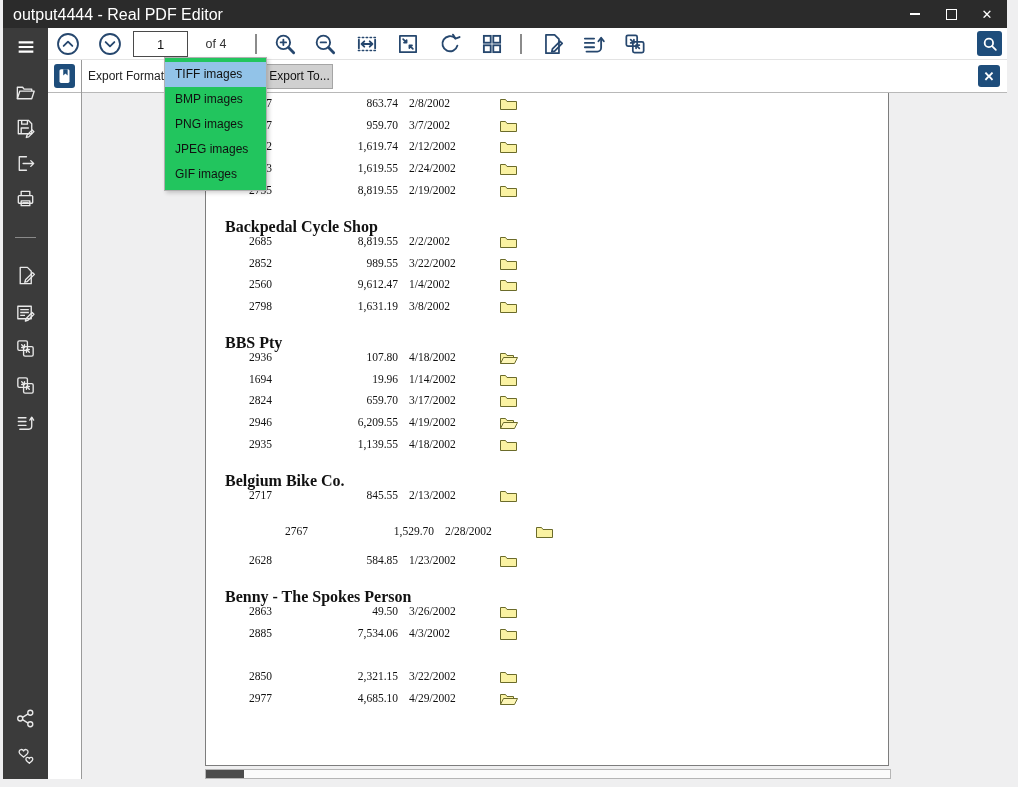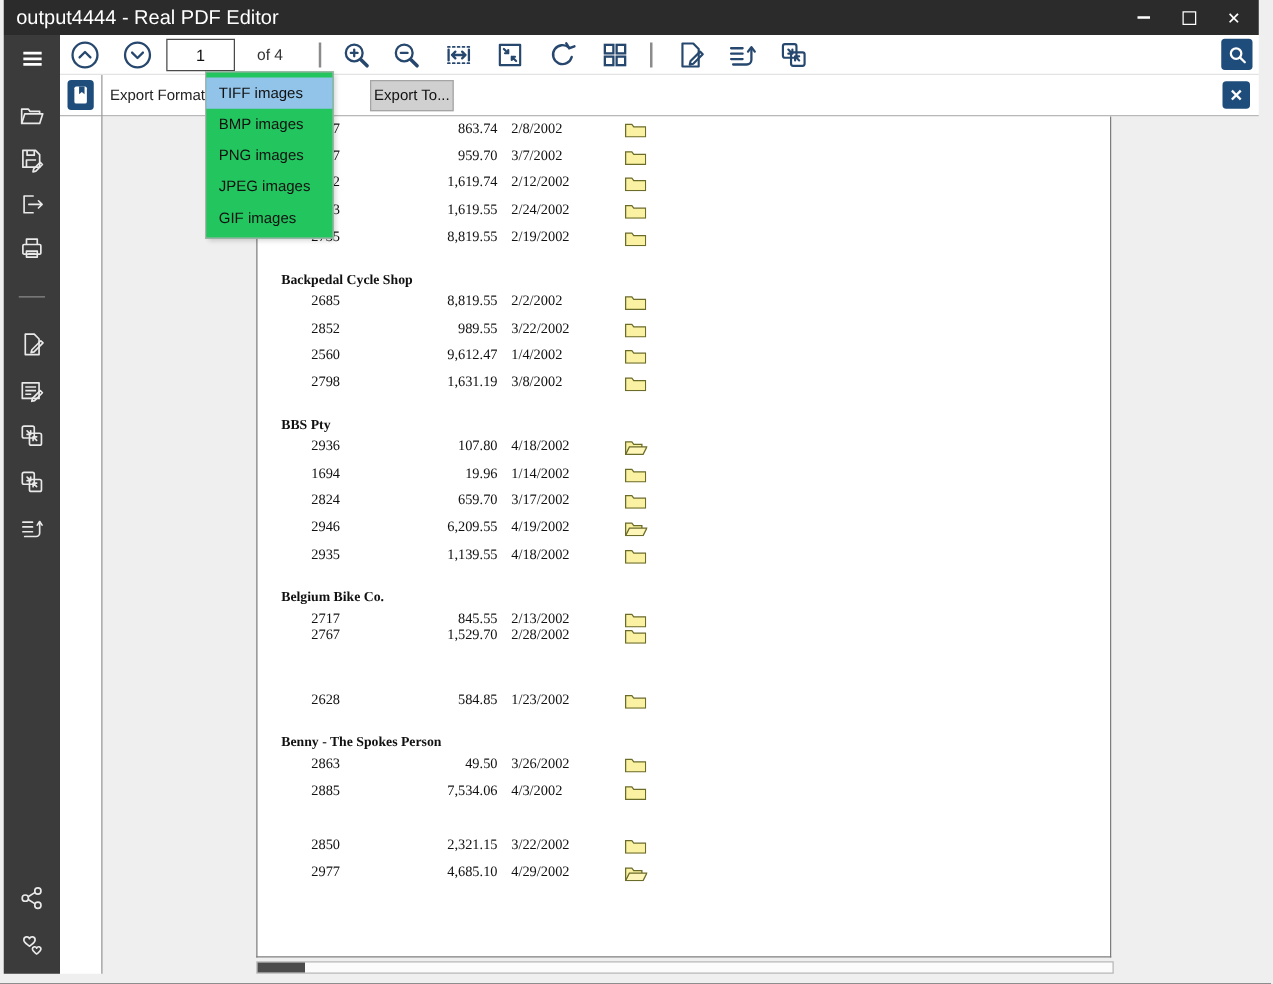--- a/index.html
+++ b/index.html
@@ -31,38 +31,38 @@
       font-size:12.5px;color:#333;}
   .search-btn{position:absolute;left:929px;top:3px;width:25px;height:25px;background:#1e4d7b;border-radius:3px;
       display:flex;align-items:center;justify-content:center;}
 
   
   .exportbar{position:absolute;left:48px;top:60px;width:959px;height:33px;background:#fff;
       border-bottom:1px solid #b8b8b8;box-sizing:border-box;z-index:30;}
   .bookmark-btn{position:absolute;left:6px;top:4px;width:21px;height:24px;background:#1e4d7b;border-radius:3px;
       display:flex;align-items:center;justify-content:center;}
   .export-label{position:absolute;left:40px;top:0;height:32px;line-height:33px;font-size:12px;color:#222;}
-  .export-to-btn{position:absolute;left:248px;top:4px;width:67px;height:25px;background:#d0d0d0;
+  .export-to-btn{position:absolute;left:218px;top:4px;width:67px;height:25px;background:#d0d0d0;
       border:1px solid #a5a5a5;box-sizing:border-box;text-align:center;line-height:23px;font-size:12px;color:#111;}
   .close-btn{position:absolute;left:930px;top:5px;width:22px;height:22px;background:#1e4d7b;border-radius:3px;
       display:flex;align-items:center;justify-content:center;color:#fff;font-size:13px;font-weight:bold;}
 
   
   .dropdown{position:absolute;left:164px;top:57px;width:101px;background:#22c55e;border:1px solid #b0b0b0;
       box-shadow:2px 2px 4px rgba(0,0,0,.18);z-index:50;padding:4px 0 3px 0;box-sizing:content-box;}
   .dd-item{height:25px;line-height:25px;padding-left:10px;font-size:12px;color:#111;white-space:nowrap;}
   .dd-item.selected{background:#92c3e8;}
 
   
   .gutter{position:absolute;left:48px;top:93px;width:33px;height:686px;background:#fff;z-index:10;}
   .panel-divider{position:absolute;left:81px;top:60px;width:1px;height:719px;background:#9a9a9a;z-index:35;}
   .viewer{position:absolute;left:82px;top:93px;width:925px;height:686px;background:#efeff0;z-index:5;}
   .page{position:absolute;left:205px;top:93px;width:684px;height:673px;background:#fff;z-index:8;
       border-left:1px solid #7d7d7d;border-right:1px solid #7d7d7d;border-bottom:1px solid #7d7d7d;box-sizing:border-box;}
-  .cust{position:absolute;left:19px;font-family:"Liberation Serif",serif;font-weight:bold;font-size:11px;
+  .cust{position:absolute;left:19px;font-family:"Liberation Serif",serif;font-weight:bold;font-size:16px;
       color:#111;white-space:nowrap;}
   .row{position:absolute;left:0;width:100%;height:22px;font-family:"Liberation Serif",serif;
       font-size:11.5px;color:#111;}
   .c-id{position:absolute;left:43px;}
   .c-amt{position:absolute;left:80px;width:112px;text-align:right;}
   .c-date{position:absolute;left:203px;}
   .c-folder{position:absolute;left:294px;top:0px;}
 
   
   .hscroll{position:absolute;left:205px;top:769px;width:686px;height:10px;background:#fbfbfb;
@@ -430,21 +430,21 @@
       <div class="row" style="top: 395.7px;">
         <span class="c-id">2717</span>
         <span class="c-amt">845.55</span>
         <span class="c-date">2/13/2002</span>
         <span class="c-folder">
           <svg width="17" height="13" viewBox="0 0 17 13">
             <path d="M0.5 12.5L0.5 2.5L5.5 2.5L7 4.5L16.5 4.5L16.5 12.5Z" fill="#FAF2A2" stroke="#6b6b2a" stroke-width="1"></path>
           </svg>
         </span>
       </div>
-      <div class="row" style="top: 409px;">
+      <div class="row" style="top: 432px; margin-left: 36px;">
         <span class="c-id">2767</span>
         <span class="c-amt">1,529.70</span>
         <span class="c-date">2/28/2002</span>
         <span class="c-folder">
           <svg width="17" height="13" viewBox="0 0 17 13">
             <path d="M0.5 12.5L0.5 2.5L5.5 2.5L7 4.5L16.5 4.5L16.5 12.5Z" fill="#FAF2A2" stroke="#6b6b2a" stroke-width="1"></path>
           </svg>
         </span>
       </div>
       <div class="row" style="top: 460.8px;">

